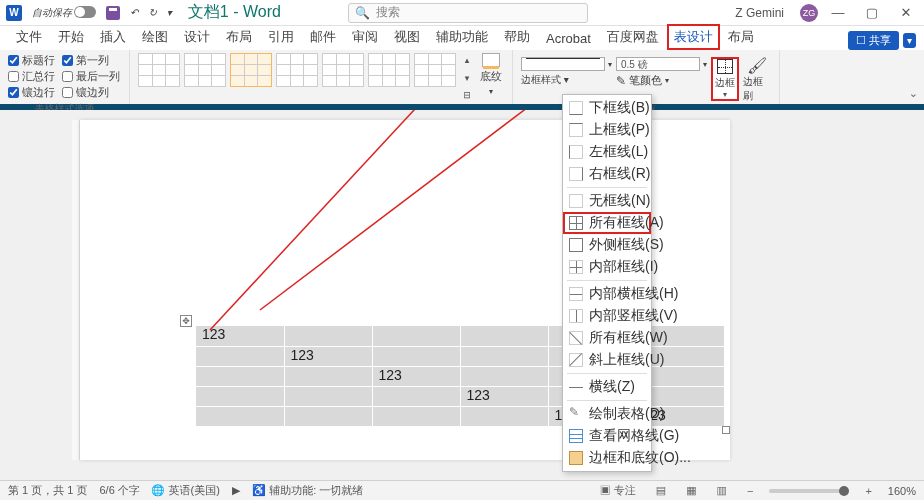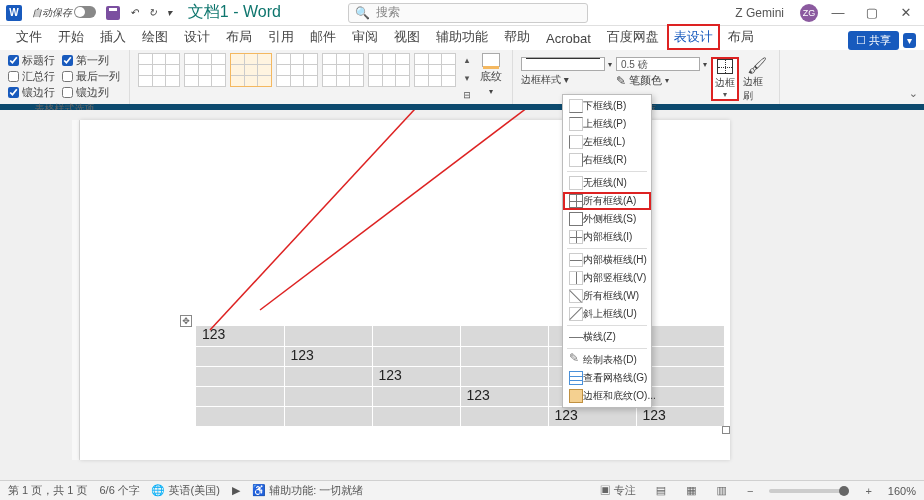--- a/index.html
+++ b/index.html
@@ -67,21 +67,21 @@
 .border-dropdown-btn .bicon::before{content:"";position:absolute;top:50%;left:0;width:100%;border-top:1px dotted #333;}
 .border-dropdown-btn .bicon::after{content:"";position:absolute;left:50%;top:0;height:100%;border-left:1px dotted #333;}
 .border-dropdown-btn .caret { font-size:8px; color:#555;}
 .paint-btn { width: 28px; height:44px; display:flex; flex-direction:column; align-items:center; justify-content:center; font-size:10px; color:#444; cursor:pointer;}
 .paint-btn .picon { font-size:16px; }
 
 .ribbon-collapse { position:absolute; right:6px; bottom:4px; font-size:11px; color:#666; cursor:pointer;}
 
 
 .border-menu { position:absolute; top:94px; left:562px; width:90px; background:#fff; border:1px solid #bcbcbc; box-shadow:2px 2px 6px rgba(0,0,0,0.2); z-index:100; padding:2px 0;}
-.bm-item { display:flex; align-items:center; padding:2px 6px; font-size:10px; color:#333; cursor:pointer; white-space:nowrap;}
+.bm-item { display:flex; align-items:center; gap:6px; padding:2px 6px; font-size:14px; color:#333; cursor:pointer; white-space:nowrap;}
 .bm-item.highlight { border:2px solid #d22; padding:0 4px; }
 .bm-sep { height:1px; background:#ddd; margin:2px 4px;}
 .bm-icon { width:14px; height:14px; border:1px solid #777; flex-shrink:0; position:relative;}
 .bm-icon.bottom{border-top-color:#ccc;border-left-color:#ccc;border-right-color:#ccc;}
 .bm-icon.top{border-bottom-color:#ccc;border-left-color:#ccc;border-right-color:#ccc;}
 .bm-icon.left{border-top-color:#ccc;border-bottom-color:#ccc;border-right-color:#ccc;}
 .bm-icon.right{border-top-color:#ccc;border-bottom-color:#ccc;border-left-color:#ccc;}
 .bm-icon.none{border-color:#ccc;}
 .bm-icon.all::before{content:"";position:absolute;top:50%;left:0;width:100%;border-top:1px solid #777;}
 .bm-icon.all::after{content:"";position:absolute;left:50%;top:0;height:100%;border-left:1px solid #777;}

